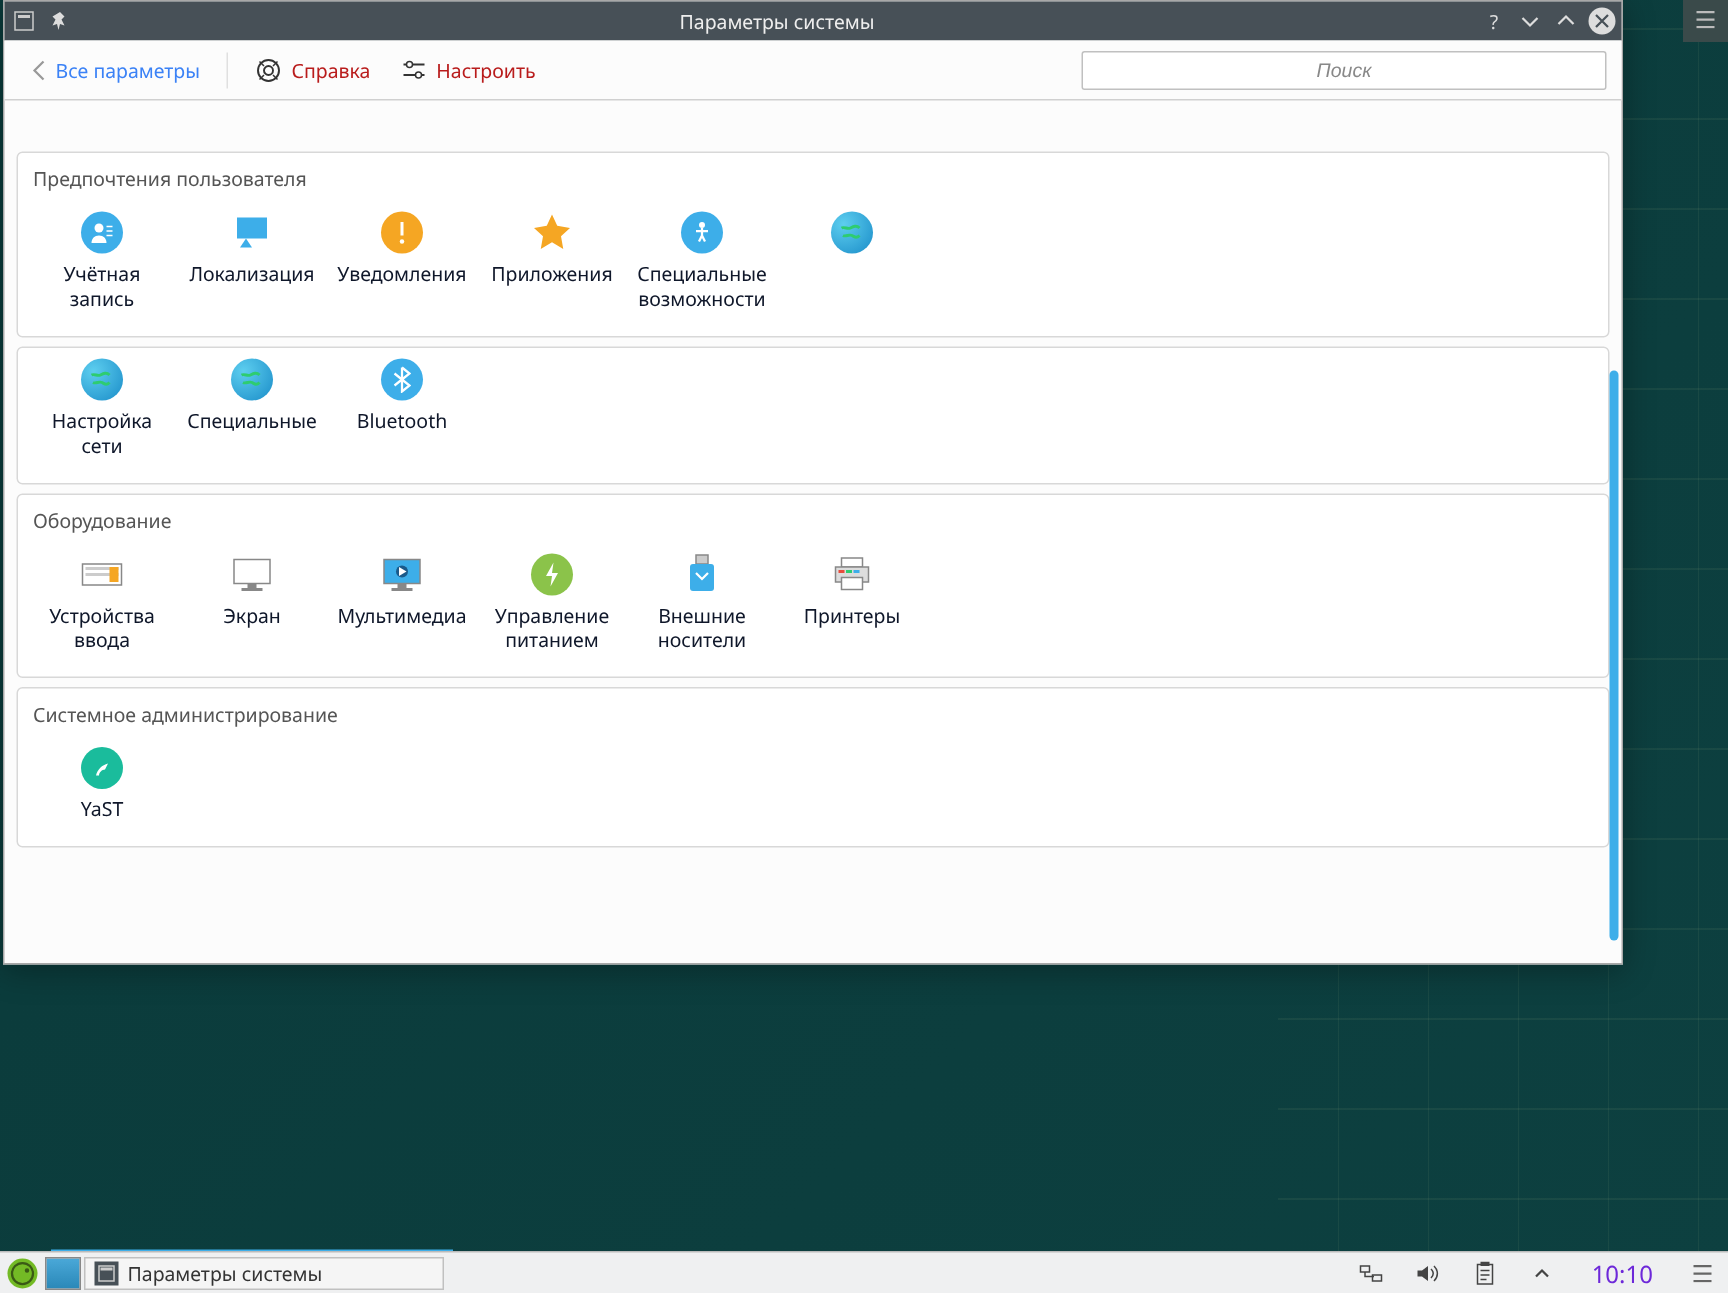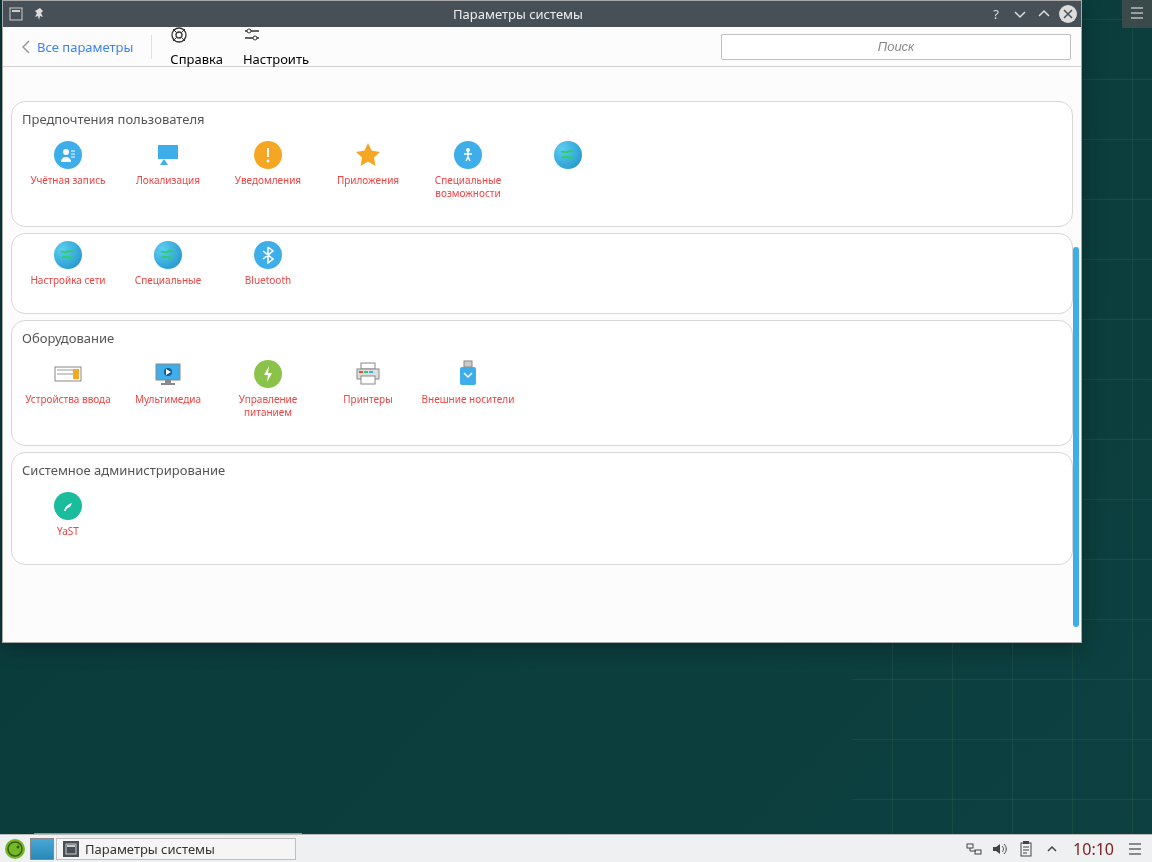--- a/index.html
+++ b/index.html
@@ -59,21 +59,21 @@
   height: 40px;
   background: #fcfcfc;
   border-bottom: 1px solid #d0d0d0;
   display: flex; align-items: center;
   padding: 0 10px;
   gap: 4px;
 }
 .toolbar .nav-back { display: flex; align-items: center; gap: 6px; color: #3b82f6; padding: 4px 8px; }
 .toolbar .nav-back svg { width: 10px; height: 14px; }
 .toolbar .sep { width: 1px; height: 24px; background: #e0e0e0; margin: 0 6px; }
-.toolbar .btn { display: flex; gap: 6px; padding: 4px 8px; color: #000000; cursor: pointer; flex-direction: column; }
+.toolbar .btn { display: flex; align-items: center; gap: 6px; padding: 4px 8px; color: #b91c1c; cursor: pointer; }
 .toolbar .btn svg { width: 18px; height: 18px; }
 .toolbar .spacer { flex: 1; }
 .toolbar input.search {
   width: 350px; height: 26px;
   border: 1px solid #c0c0c0;
   border-radius: 2px;
   padding: 0 8px;
   font-size: 13px;
   background: #fff;
   text-align: center;
@@ -86,45 +86,45 @@
   padding: 30px 0 0 0;
   position: relative;
 }
 .content-inner { padding: 0 4px 10px 4px; }
 .scrollbar-fake {
   position: absolute; right: 2px; top: 180px; width: 6px; height: 380px;
   background: #3daee9; border-radius: 3px;
 }
 .section {
   border: 1px solid #d8d8d8;
-  border-radius: 14px;
+  border-radius: 4px;
   margin: 4px 4px 6px 4px;
   background: #fff;
-  padding-bottom: 20px;
+  padding-bottom: 10px;
 }
 .section-header {
   padding: 8px 10px 6px 10px;
   color: #555;
   font-size: 13px;
 }
 .icon-row {
   display: flex;
   flex-wrap: wrap;
   padding: 0 6px;
 }
 .item {
   width: 100px;
   display: flex; flex-direction: column; align-items: center;
   text-align: center;
   padding: 6px 2px;
   cursor: pointer;
   gap: 4px;
 }
 .item .ic { width: 30px; height: 30px; display: flex; align-items: center; justify-content: center; }
-.item .lbl { font-size: 10px; color: #ef4444; line-height: 1.3; }
+.item .lbl { font-size: 13px; color: #0f172a; line-height: 1.3; }
 
 
 .circ { width: 28px; height: 28px; border-radius: 50%; display: flex; align-items: center; justify-content: center; color: #fff; font-size: 14px; }
 .c-blue { background: #3daee9; }
 .c-orange { background: #f5a623; }
 .c-lime { background: #8bc34a; }
 .c-teal { background: #1abc9c; }
 
 
 .taskbar {
@@ -146,21 +146,21 @@
 .taskbar .task-entry {
   display: flex; align-items: center; gap: 6px;
   padding: 2px 10px 2px 6px;
   border: 1px solid #c0c0c0;
   background: #f5f5f5;
   height: 22px;
   min-width: 240px;
   cursor: pointer;
 }
 .taskbar .task-entry .ico { width: 16px; height: 16px; background: #475057; display:flex; align-items:center; justify-content:center; color:#fff; font-size:10px;}
-.taskbar .tray { margin-left: auto; display: flex; align-items: center; gap: 8px; padding-right: 6px; color: #7f1d1d; }
+.taskbar .tray { margin-left: auto; display: flex; align-items: center; gap: 20px; padding-right: 6px; color: #6d28d9; }
 .taskbar .tray .tic { width: 18px; height: 18px; display:flex; align-items:center; justify-content:center; cursor:pointer; }
 .taskbar .clock { font-size: 16px; padding: 0 4px; }
 .running-indicator {
   position: absolute;
   left: 34px; bottom: 26px;
   width: 268px; height: 3px;
   background: #3daee9;
 }
 </style>
 </head>
@@ -355,62 +355,72 @@
                   <rect x="4" y="6" width="22" height="2" fill="#ccc"></rect>
                   <rect x="4" y="10" width="22" height="2" fill="#ccc"></rect>
                   <rect x="20" y="6" width="6" height="10" fill="#f5a623"></rect>
                 </svg>
               </div>
           <div class="lbl">Устройства ввода</div>
         </div>
         <div class="item">
           <div class="ic">
                 <svg width="30" height="26" viewBox="0 0 30 26">
+                  <rect x="3" y="3" width="24" height="16" fill="#fff" stroke="#888"></rect>
+                  <rect x="12" y="19" width="6" height="3" fill="#888"></rect>
+                  <rect x="8" y="22" width="14" height="2" fill="#888"></rect>
+                </svg>
+              </div>
+          <div class="lbl">Экран</div>
+        </div>
+        <div class="item">
+          <div class="ic">
+                <svg width="30" height="26" viewBox="0 0 30 26">
                   <rect x="3" y="3" width="24" height="16" fill="#3daee9" stroke="#888"></rect>
                   <circle cx="15" cy="11" r="4" fill="#1a5a8a"></circle>
                   <path d="M13 8l5 3-5 3z" fill="#fff"></path>
                   <rect x="12" y="19" width="6" height="3" fill="#888"></rect>
                   <rect x="8" y="22" width="14" height="2" fill="#888"></rect>
                 </svg>
               </div>
           <div class="lbl">Мультимедиа</div>
         </div>
         <div class="item">
           <div class="ic">
                 <div class="circ c-lime">
                   <svg width="12" height="18" viewBox="0 0 12 18">
                     <path d="M7 1L2 10h4l-1 7 5-9H6z" fill="#fff"></path>
                   </svg>
                 </div>
               </div>
           <div class="lbl">Управление питанием</div>
+        </div>
+        <div class="item">
+          <div class="ic">
+                <svg width="20" height="30" viewBox="0 0 20 30">
+                  <rect x="6" y="2" width="8" height="6" fill="#ccc" stroke="#888"></rect>
+                  <rect x="2" y="8" width="16" height="18" rx="2" fill="#3daee9"></rect>
+                  <path d="M6 14l4 4 4-4" stroke="#fff" stroke-width="1.5" fill="none"></path>
+                </svg>
+              </div>
+          <div class="lbl">Внешние носители</div>
         </div>
         <div class="item">
           <div class="ic">
                 <svg width="30" height="26" viewBox="0 0 30 26">
                   <rect x="8" y="2" width="14" height="6" fill="#fff" stroke="#888"></rect>
                   <rect x="4" y="8" width="22" height="10" fill="#ddd" stroke="#888"></rect>
                   <rect x="8" y="15" width="14" height="8" fill="#fff" stroke="#888"></rect>
                   <rect x="6" y="10" width="4" height="2" fill="#e74c3c"></rect>
                   <rect x="11" y="10" width="4" height="2" fill="#2ecc71"></rect>
                   <rect x="16" y="10" width="4" height="2" fill="#3daee9"></rect>
                 </svg>
               </div>
           <div class="lbl">Принтеры</div>
         </div>
-        <div class="item">
-          <div class="ic">
-                <svg width="20" height="30" viewBox="0 0 20 30">
-                  <rect x="6" y="2" width="8" height="6" fill="#ccc" stroke="#888"></rect>
-                  <rect x="2" y="8" width="16" height="18" rx="2" fill="#3daee9"></rect>
-                  <path d="M6 14l4 4 4-4" stroke="#fff" stroke-width="1.5" fill="none"></path>
-                </svg>
-              </div>
-          <div class="lbl">Внешние носители</div>
-        </div>
       </div>
     </div>
 
     <div class="section">
       <div class="section-header">Системное администрирование</div>
       <div class="icon-row">
         <div class="item">
           <div class="ic">
                 <div class="circ c-teal">
                   <svg width="16" height="16" viewBox="0 0 16 16">

